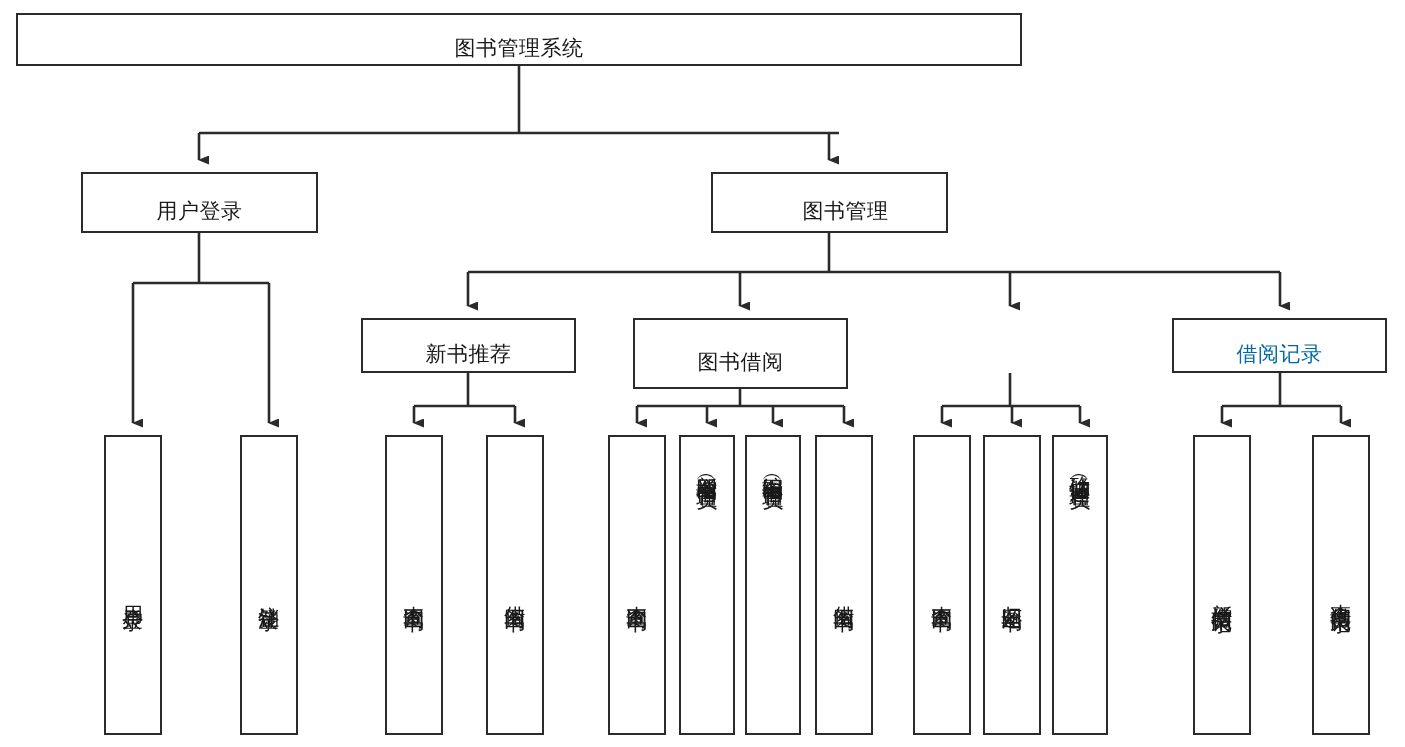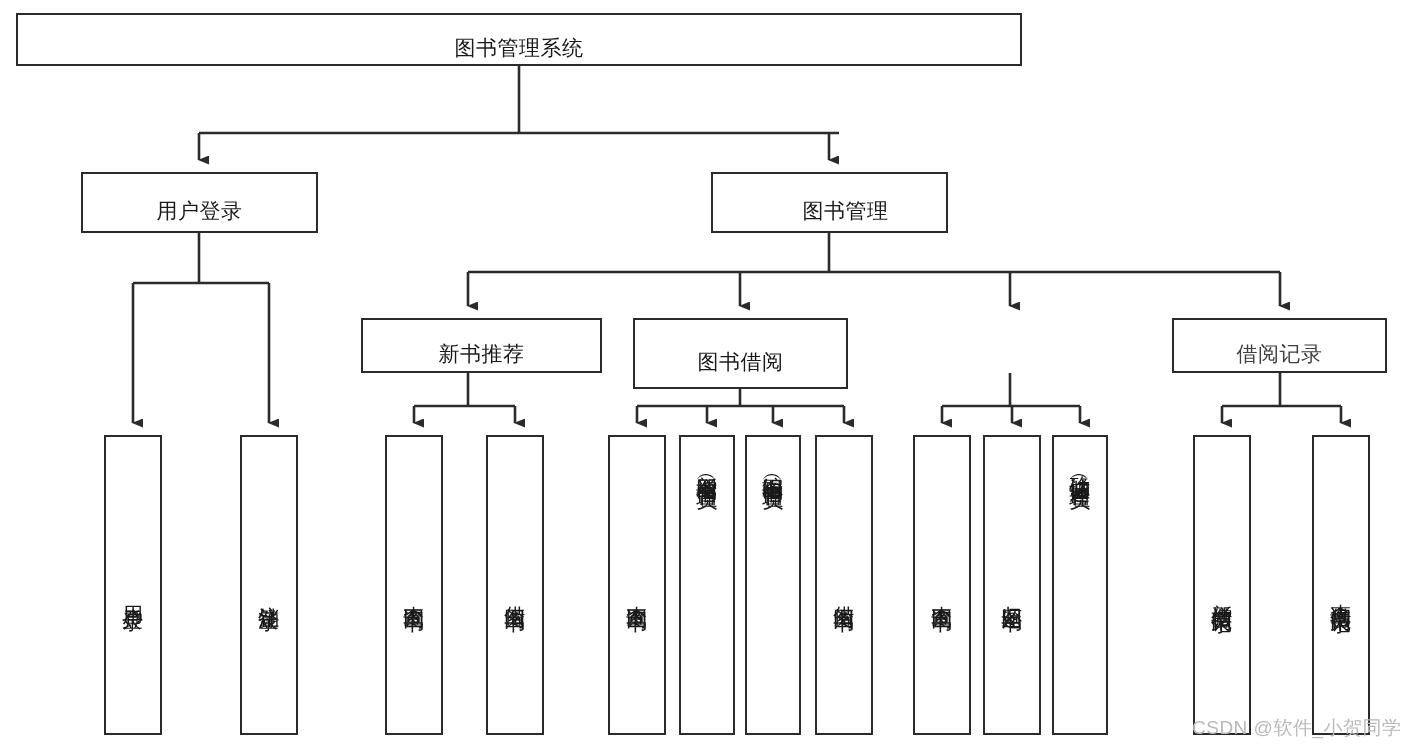--- a/index.html
+++ b/index.html
@@ -136,28 +136,28 @@
     <span class="node-label" style="color: rgb(26, 26, 26);">图书管理系统</span>
   </div>
 
   <div class="node horiz" style="left: 81px; top: 172px; width: 237px; height: 61px; border-color: rgb(43, 43, 43); background: rgb(255, 255, 255);">
     <span class="node-label" style="color: rgb(26, 26, 26);">用户登录</span>
   </div>
   <div class="node horiz" style="left: 711px; top: 172px; width: 237px; height: 61px; border-color: rgb(43, 43, 43); background: rgb(255, 255, 255); padding-left: 32px;">
     <span class="node-label" style="color: rgb(26, 26, 26);">图书管理</span>
   </div>
 
-  <div class="node horiz" style="left: 361px; top: 318px; width: 241px; height: 55px; border-color: rgb(43, 43, 43); background: rgb(255, 255, 255);">
+  <div class="node horiz" style="left: 361px; top: 318px; width: 215px; height: 55px; border-color: rgb(43, 43, 43); background: rgb(255, 255, 255);">
     <span class="node-label" style="color: rgb(26, 26, 26);">新书推荐</span>
   </div>
   <div class="node horiz" style="left: 633px; top: 318px; width: 215px; height: 71px; border-color: rgb(43, 43, 43); background: rgb(255, 255, 255);">
     <span class="node-label" style="color: rgb(26, 26, 26);">图书借阅</span>
   </div>
   <div class="node horiz" style="left: 1172px; top: 318px; width: 215px; height: 55px; border-color: rgb(43, 43, 43); background: rgb(255, 255, 255);">
-    <span class="node-label" style="color: #404040;">借阅记录</span>
+    <span class="node-label" style="color: #0369a1;">借阅记录</span>
   </div>
 
   <div class="node vert" style="left: 104px; top: 435px; width: 58px; height: 300px; border-color: rgb(43, 43, 43); background: rgb(255, 255, 255);">
     <span class="node-label" style="color: rgb(26, 26, 26);">用户登录</span>
   </div>
   <div class="node vert" style="left: 240px; top: 435px; width: 58px; height: 300px; border-color: rgb(43, 43, 43); background: rgb(255, 255, 255);">
     <span class="node-label" style="color: rgb(26, 26, 26);">注销登录</span>
   </div>
   <div class="node vert" style="left: 385px; top: 435px; width: 58px; height: 300px; border-color: rgb(43, 43, 43); background: rgb(255, 255, 255);">
     <span class="node-label" style="color: rgb(26, 26, 26);">查询图书</span>
@@ -186,15 +186,14 @@
   <div class="node vert top-aligned" style="left: 1052px; top: 435px; width: 56px; height: 300px; border-color: rgb(43, 43, 43); background: rgb(255, 255, 255);">
     <span class="node-label" style="color: rgb(26, 26, 26);">确认归还（管理员）</span>
   </div>
   <div class="node vert" style="left: 1193px; top: 435px; width: 58px; height: 300px; border-color: rgb(43, 43, 43); background: rgb(255, 255, 255);">
     <span class="node-label" style="color: rgb(26, 26, 26);">新增借阅记录</span>
   </div>
   <div class="node vert" style="left: 1312px; top: 435px; width: 58px; height: 300px; border-color: rgb(43, 43, 43); background: rgb(255, 255, 255);">
     <span class="node-label" style="color: rgb(26, 26, 26);">查询借阅记录</span>
   </div>
 
-  <div id="watermark" style="left: 1192px; top: 715px; color: rgb(185, 185, 185);">CSDN @软件_小贺同学</div>
 
 </div>
 
 </body></html>

